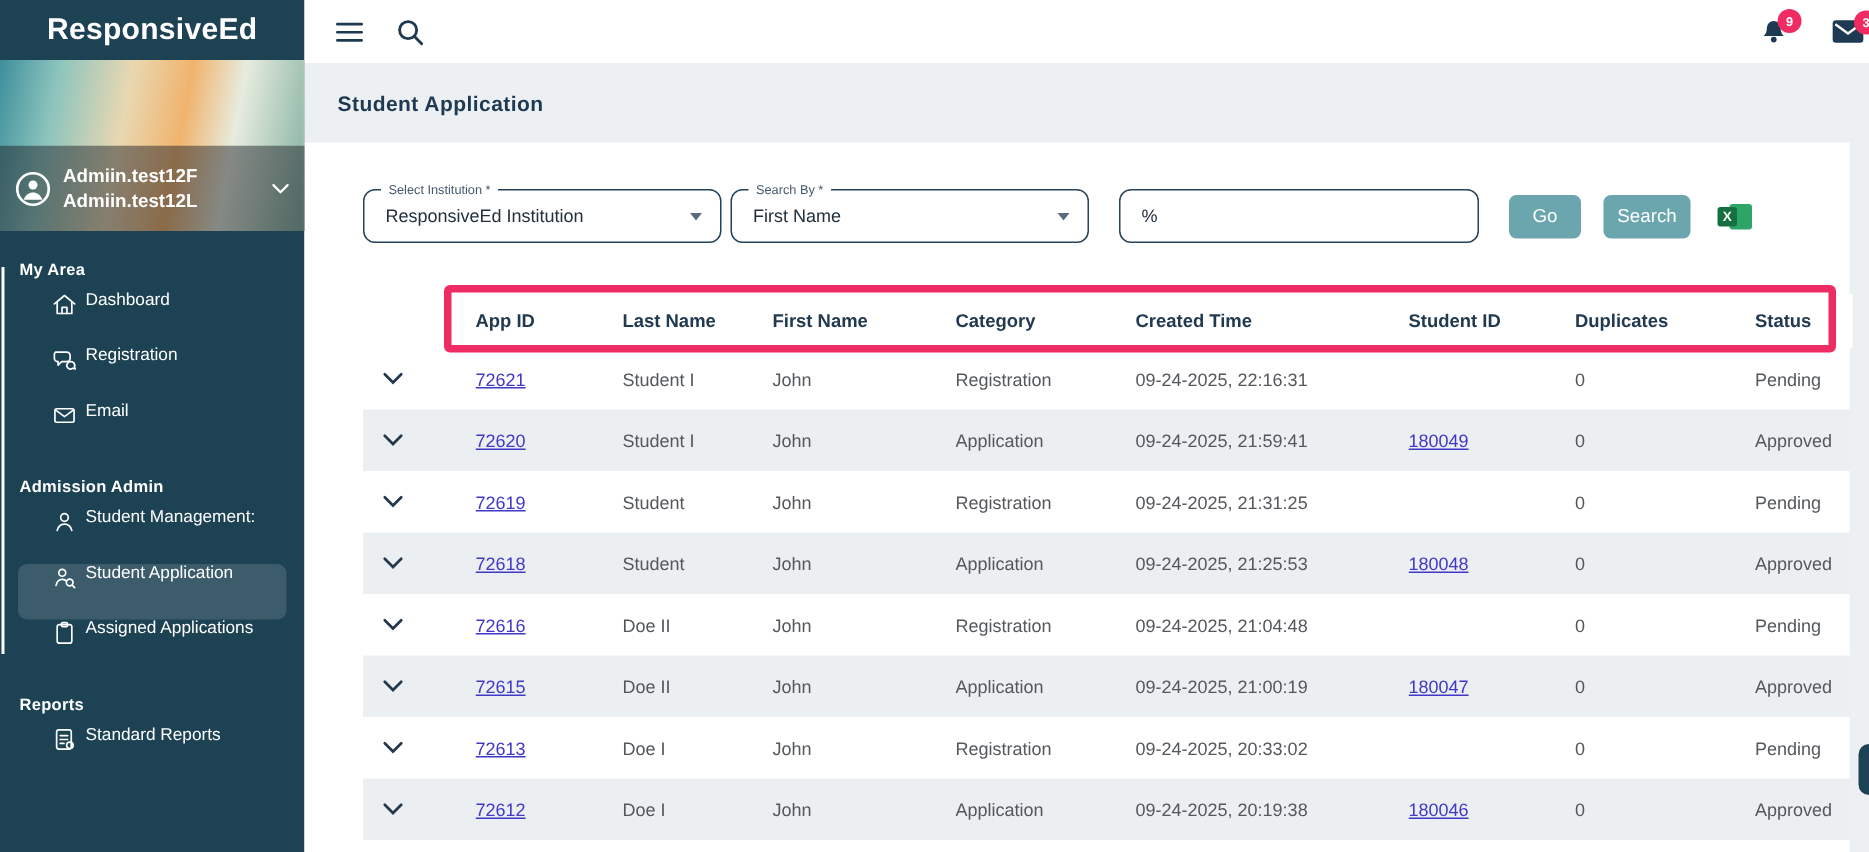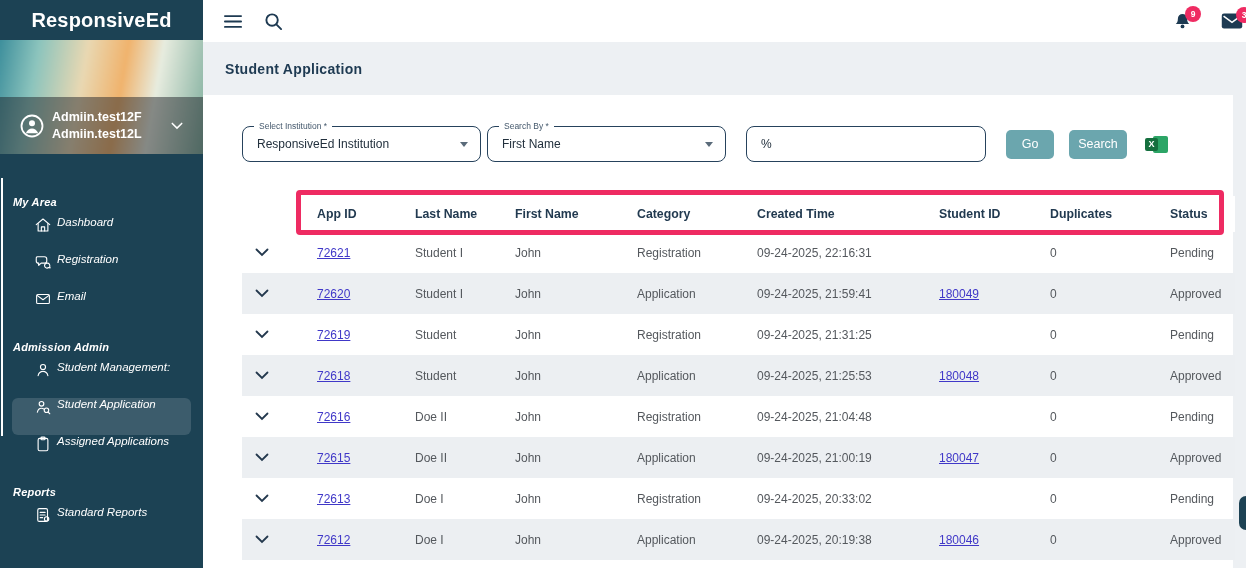--- a/index.html
+++ b/index.html
@@ -8,26 +8,26 @@
   .app { display:flex; width:1246px; height:568px; }
 
   
   .sidebar { width:203px; height:568px; background:#1c4254; position:relative; flex:none; color:#fff; }
   .brand { height:40px; display:flex; align-items:center; justify-content:center;
            font-size:20px; font-weight:bold; letter-spacing:.2px; }
   .banner { height:114px; position:relative;
             background:linear-gradient(100deg,#3e8f9c 0%,#8cc4bd 18%,#e9d8b2 40%,#f0b36d 58%,#e7ecdf 74%,#7fae9d 100%); }
   .banner::after { content:""; position:absolute; inset:0; backdrop-filter:blur(1px); }
   .user-band { position:absolute; left:0; right:0; bottom:0; height:57px;
-               background:rgba(28,30,36,.48); display:flex; align-items:center; padding:0 20px; gap:8px; z-index:2; }
+               background:rgba(28,30,36,.48); display:flex; align-items:center; padding:0 10px; gap:8px; z-index:2; }
   .avatar { width:24px; height:24px; flex:none; display:inline-flex; }
   .user-names { display:flex; flex-direction:column; font-size:12.5px; font-weight:bold; line-height:1.3; }
   .user-chev { margin-left:auto; display:inline-flex; }
   .white-line { position:absolute; left:1px; top:178px; width:2px; height:258px; background:#fff; z-index:4; }
-  .nav { padding-top:28px;font-style:italic; }
+  .nav { padding-top:6px; }
   .nav-section-label { font-size:11px; font-weight:bold; padding:14px 0 8px 13px; letter-spacing:.2px; }
   .nav-item { height:37px; display:flex; align-items:flex-start; gap:5px; margin:0 12px;
               padding-left:22px; border-radius:6px; font-size:11.5px; cursor:pointer; }
   .nav-item.active { background:rgba(255,255,255,.14); }
   .nav-icon { width:18px; height:18px; display:inline-flex; flex:none; }
 
   
   .main { flex:1; display:flex; flex-direction:column; min-width:0; position:relative; }
   .topbar { height:42px; background:#fff; display:flex; align-items:center; padding-left:21px; flex:none; }
   .icon-btn { display:inline-flex; position:relative; cursor:pointer; }

